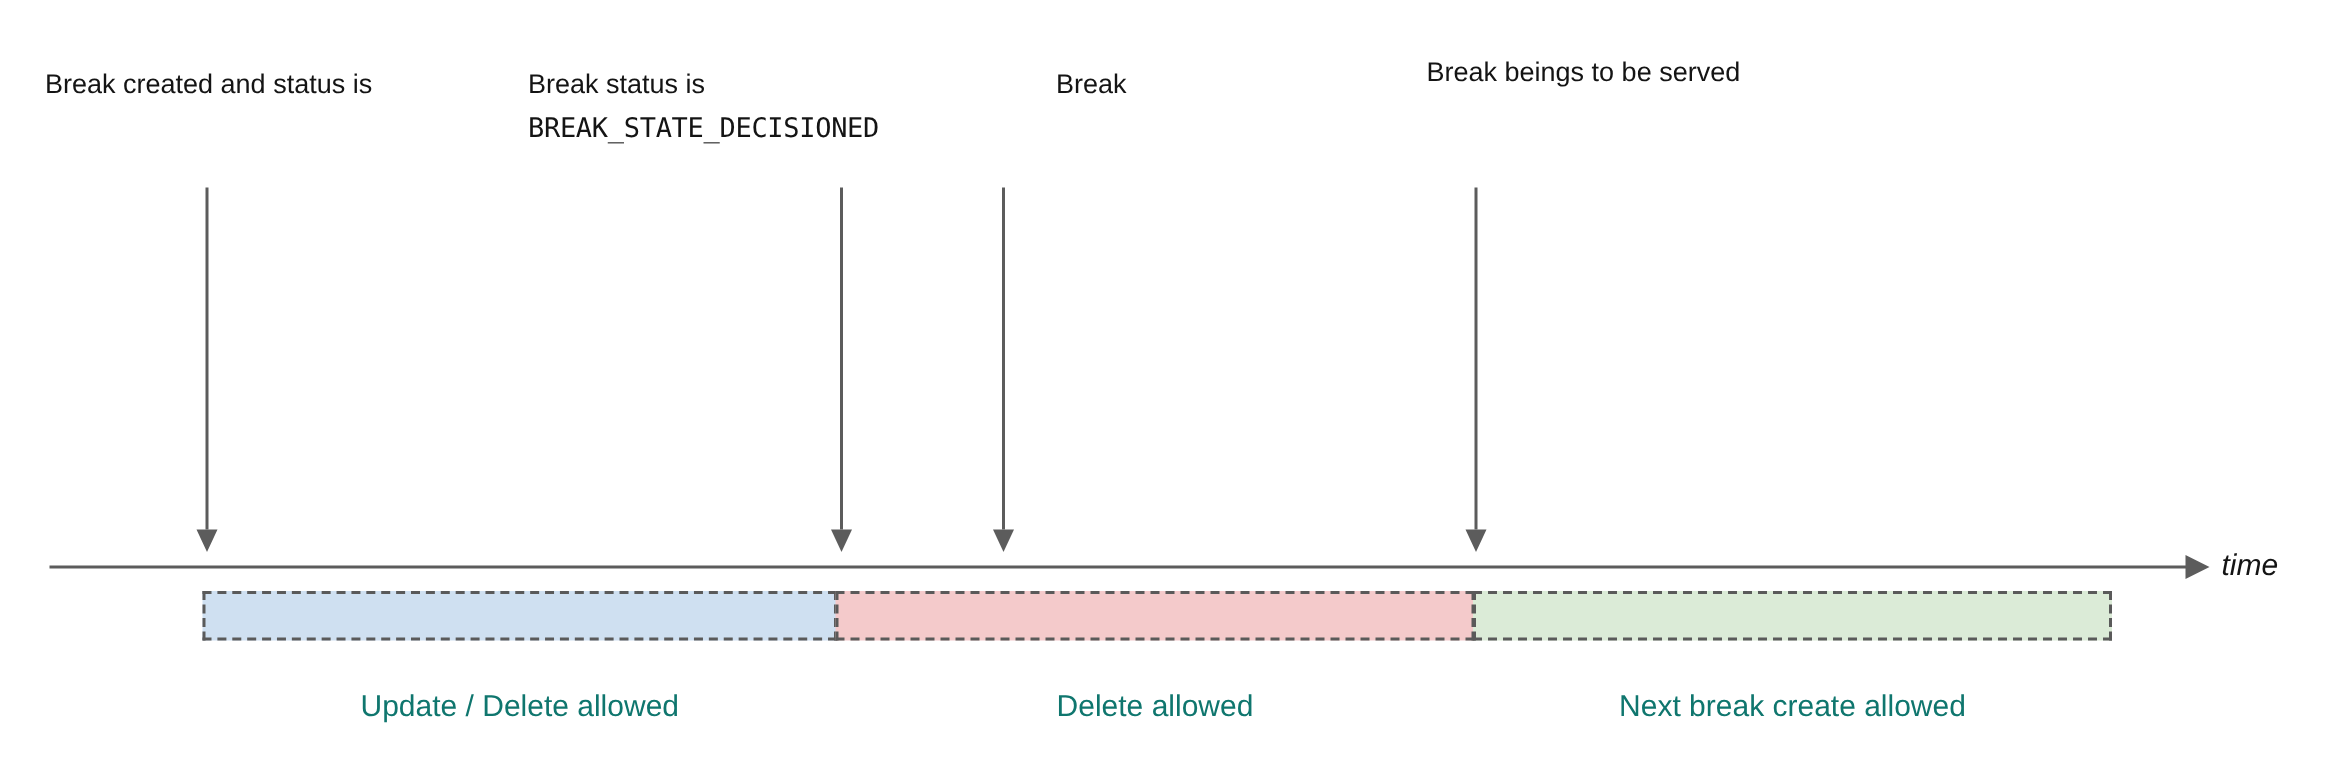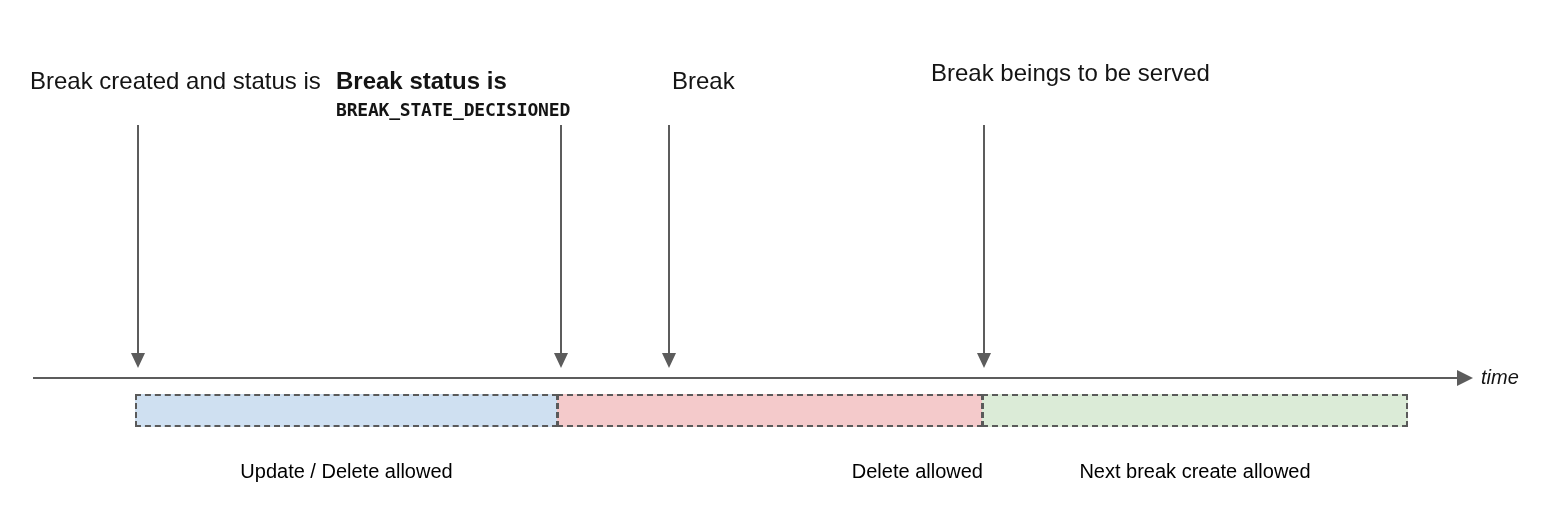--- a/index.html
+++ b/index.html
@@ -24,32 +24,31 @@
   
   .annotation {
     position: absolute;
     font-size: 19px;
     line-height: 29px;
     color: #141414;
     white-space: nowrap;
   }
   .annotation .prose {
     font-family: "Liberation Sans", sans-serif;
-    font-size: 24px;
-    margin-top: 24px;
+    font-size: 18px;
   }
   .annotation .code {
     font-family: "DejaVu Sans Mono", "Liberation Mono", monospace;
     font-size: 18px;
     letter-spacing: -0.2px;
   }
   .ann-1 { left: 30px;  top: 42px; }
-  .ann-2 { left: 336px; top: 42px; font-weight: bold; }
-  .ann-3 { left: 672px; top: 42px; }
-  .ann-4 { left: 931px; top: 34px; }
+  .ann-2 { left: 352px; top: 42px; }
+  .ann-3 { left: 704px; top: 42px; }
+  .ann-4 { left: 951px; top: 34px; }
 
   
   .marker-arrow {
     position: absolute;
     width: 18px;
   }
   .marker-arrow .shaft {
     position: absolute;
     left: 8px;
     top: 0;
@@ -110,26 +109,26 @@
   }
   .seg-blue  { left: 135px;  width: 423px; }
   .seg-pink  { left: 557px;  width: 426px; }
   .seg-green { left: 982px;  width: 426px; }
 
   
   .phase-caption {
     position: absolute;
     top: 460px;
     font-size: 20px;
-    color: #000000;
+    color: #0f766e;
     text-align: center;
     white-space: nowrap;
   }
   .cap-blue  { left: 135px;  width: 423px; }
-  .cap-pink  { left: 557px;  width: 426px; text-align: right; }
+  .cap-pink  { left: 557px;  width: 426px; }
   .cap-green { left: 982px;  width: 426px; }
 </style>
 </head>
 <body>
 
 <div id="diagram-root">
 
   <div class="annotation ann-1">
     <div class="prose">Break created and status is</div>
   </div>

